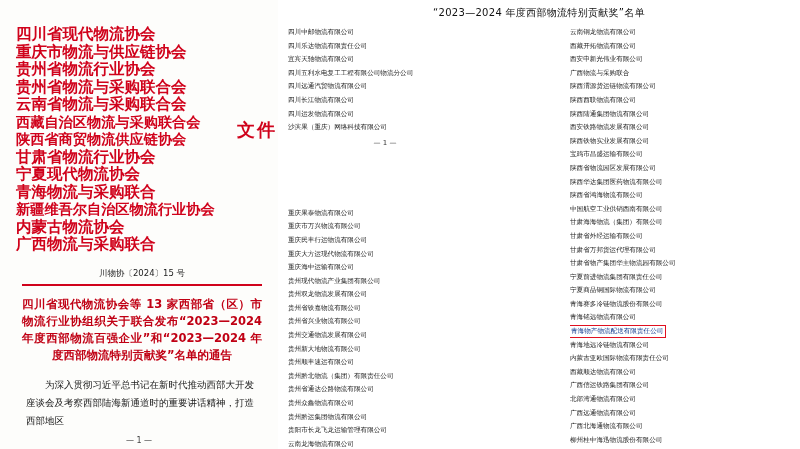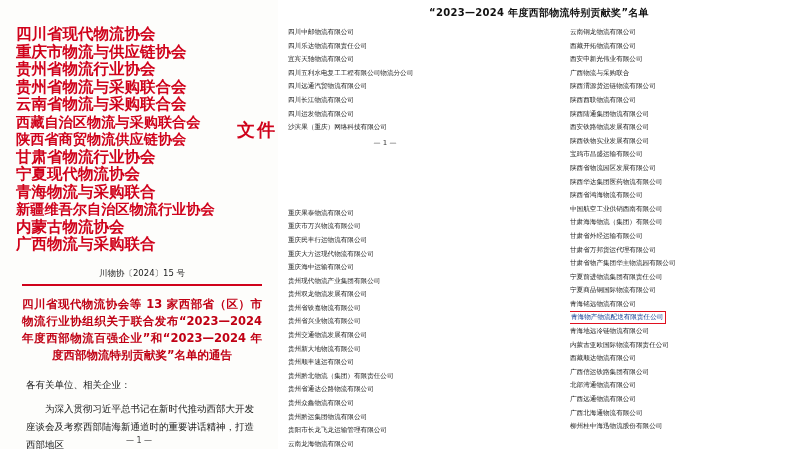--- a/index.html
+++ b/index.html
@@ -111,21 +111,21 @@
     flex: 1;
     height: 449px;
     background: #ffffff;
     box-sizing: border-box;
     padding: 4px 6px 0 6px;
     overflow: hidden;
   }
   .list-title {
     text-align: center;
     font-family: "DejaVu Sans", sans-serif;
-    font-weight: 700;
+    font-weight: 400;
     font-size: 10px;
     color: #111;
     margin: 2px 0 6px 0;
     letter-spacing: 0.3px;
   }
   .cols {
     display: flex;
     flex-direction: row;
     gap: 22px;
     height: 424px;
@@ -195,21 +195,20 @@
     </div>
 
     <div class="wenjian">文件</div>
 
     <div class="docnum">川物协〔2024〕15 号</div>
     <div class="redrule"></div>
 
     <div class="doc-title">四川省现代物流协会等 13 家西部省（区）市物流行业协组织关于联合发布“2023—2024 年度西部物流百强企业”和“2023—2024 年度西部物流特别贡献奖”名单的通告</div>
 
     <div class="doc-body">
-      <p>各有关单位、相关企业：</p>
       <p class="indent2">为深入贯彻习近平总书记在新时代推动西部大开发座谈会及考察西部陆海新通道时的重要讲话精神，打造西部地区</p>
     </div>
 
     <div class="pagefoot">— 1 —</div>
   </div>
 
   <div class="divider"></div>
 
   <div class="right-page">
     <div class="list-title">“2023—2024 年度西部物流特别贡献奖”名单</div>
@@ -265,20 +264,21 @@
         <div class="entry">陕西省物流园区发展有限公司</div>
         <div class="entry">陕西华达集团医药物流有限公司</div>
         <div class="entry">陕西省鸿海物流有限公司</div>
         <div class="entry">中国航空工业供销西南有限公司</div>
         <div class="entry">甘肃海海物流（集团）有限公司</div>
         <div class="entry">甘肃省外经运输有限公司</div>
         <div class="entry">甘肃省万邦货运代理有限公司</div>
         <div class="entry">甘肃省物产集团华主物流园有限公司</div>
         <div class="entry">宁夏前进物流集团有限责任公司</div>
         <div class="entry">宁夏商品钢国际物流有限公司</div>
+        <div class="entry">青海赛多冷链物流股份有限公司</div>
         <div class="entry">青海铭远物流有限公司</div>
         <div class="entry"><span class="highlight">青海物产物流配送有限责任公司</span></div>
         <div class="entry">青海地远冷链物流有限公司</div>
         <div class="entry">内蒙古亚欧国际物流有限责任公司</div>
         <div class="entry">西藏顺达物流有限公司</div>
         <div class="entry">广西信运铁路集团有限公司</div>
         <div class="entry">北部湾通物流有限公司</div>
         <div class="entry">广西远通物流有限公司</div>
         <div class="entry">广西北海通物流有限公司</div>
         <div class="entry">柳州桂中海迅物流股份有限公司</div>

